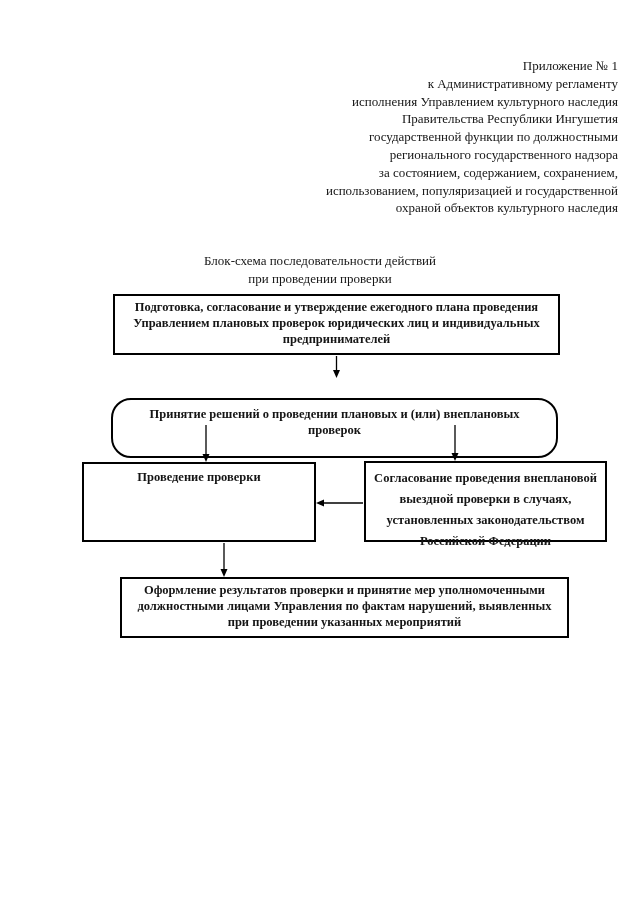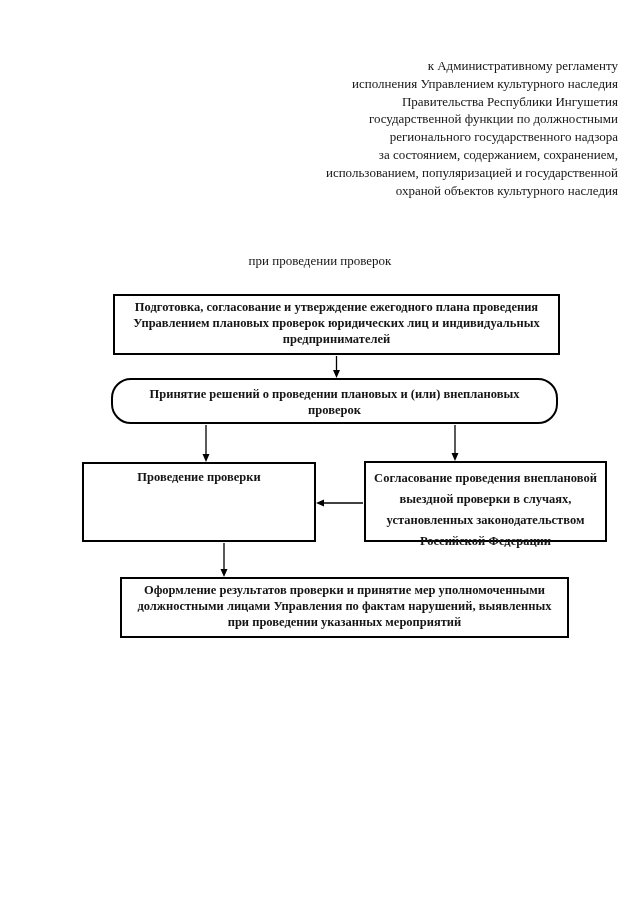--- a/index.html
+++ b/index.html
@@ -33,49 +33,51 @@
     position:absolute;
     box-sizing:border-box;
     border:2px solid #000000;
     background:#ffffff;
     text-align:center;
     font-size:12.5px;
     line-height:15.8px;
     font-weight:bold;
   }
   .box-plan      {left:113px; top:294px; width:447px; height:61px; padding:4px 12px 0 12px;}
-  .box-decision  {left:111px; top:378px; width:447px; height:46px; padding:7px 14px 0 14px;border-radius:20px;}
+  .box-decision  {left:111px; top:398px; width:447px; height:60px; padding:7px 14px 0 14px;border-radius:20px;}
   .box-inspection{left:82px;  top:462px; width:234px; height:80px; padding:6px 8px 0 8px;}
   .box-approval  {left:364px; top:461px; width:243px; height:81px; padding:5px 6px 0 6px; line-height:21px;}
   .box-results   {left:120px; top:577px; width:449px; height:61px; padding:4px 10px 0 10px;text-align:center;}
   .arrow-layer{
     position:absolute;
     left:0;top:0;
     width:640px;height:905px;
     pointer-events:none;
   }
 </style>
 </head>
 <body>
 
 <div class="page">
 
   <div class="header-block">
+    <div>Приложение № 1</div>
     <div>к Административному регламенту</div>
     <div>исполнения Управлением культурного наследия</div>
     <div>Правительства Республики Ингушетия</div>
     <div>государственной функции по должностными</div>
     <div>регионального государственного надзора</div>
     <div>за состоянием, содержанием, сохранением,</div>
     <div>использованием, популяризацией и государственной</div>
     <div>охраной объектов культурного наследия</div>
   </div>
 
   <div class="title-block">
-    <div>при проведении проверок</div>
+    <div>Блок-схема последовательности действий</div>
+    <div>при проведении проверки</div>
   </div>
 
   <div class="flow-box box-plan">
     <span>Подготовка, согласование и утверждение ежегодного плана проведения Управлением плановых проверок юридических лиц и индивидуальных предпринимателей</span>
   </div>
 
   <div class="flow-box box-decision">
     <span>Принятие решений о проведении плановых и (или) внеплановых проверок</span>
   </div>
 

